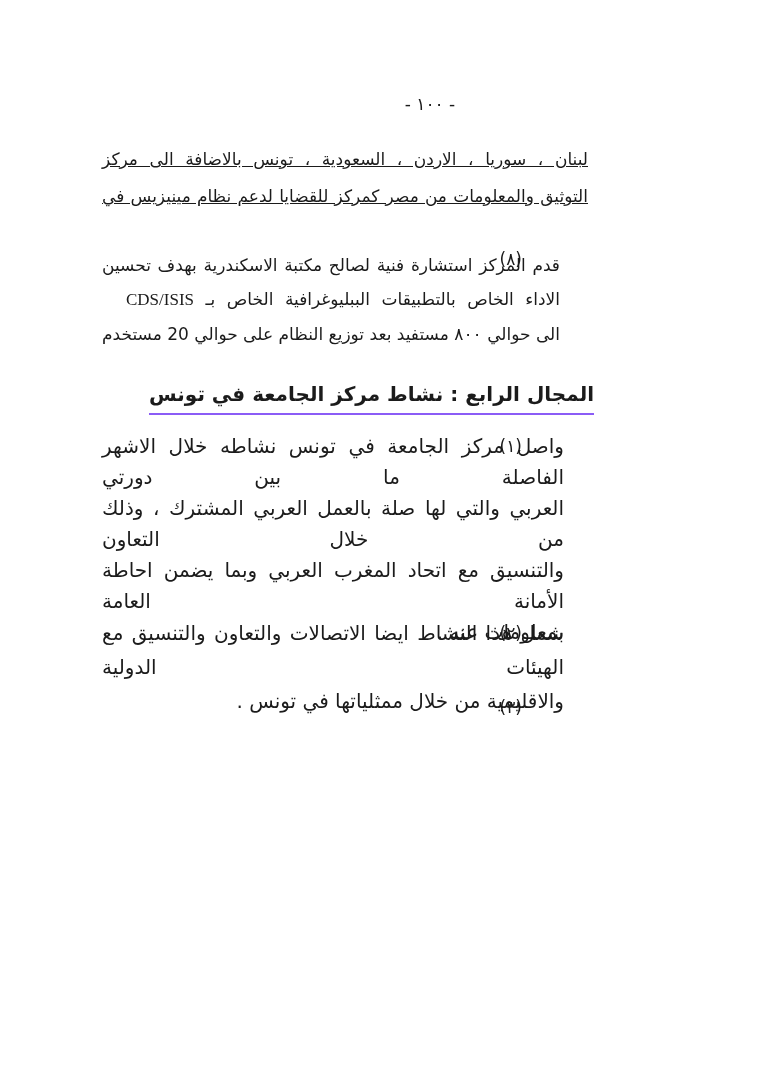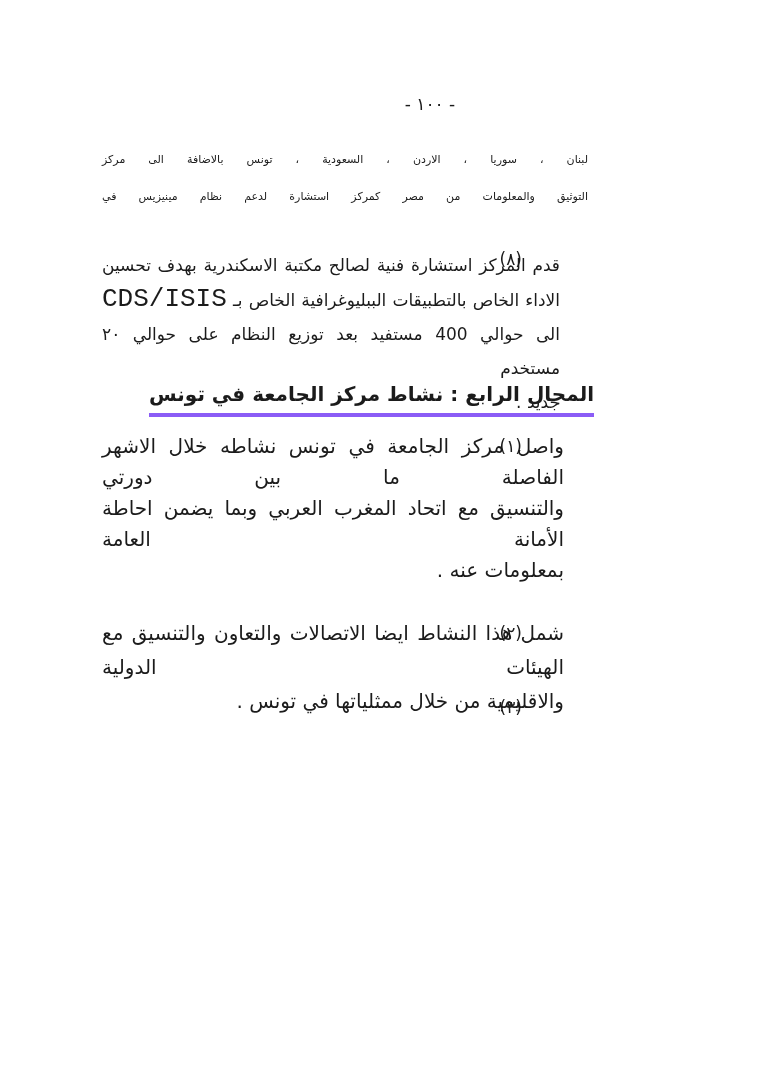--- a/index.html
+++ b/index.html
@@ -17,69 +17,69 @@
     text-align:center; font-size:17px; letter-spacing:1px;
   }
   .block { position:absolute; }
   .ln {
     text-align:justify;
     text-align-last:justify;
     direction:rtl;
     white-space:normal;
   }
   .ln.end { text-align-last:right; }
-  .intro  { top:141px; left:102px; width:486px; line-height:37px; font-size:11px; }
+  .intro  { top:141px; left:102px; width:486px; line-height:37px; font-size:17px;text-decoration:underline; }
   .b8     { top:248px; left:102px; width:458px; line-height:34px; font-size:17px; }
   .b1     { top:431px; left:102px; width:462px; line-height:31px; font-size:20px; }
   .b2     { top:616px; left:102px; width:462px; line-height:34px; font-size:20px; }
   .b3     { top:690px; left:102px; width:462px; line-height:34px; font-size:16px; }
   .num {
     position:absolute; right:148px; font-size:17px;
   }
   .n8 { top:242px; line-height:34px; }
   .n1 { top:431px; line-height:31px; }
   .n2 { top:616px; line-height:34px; }
   .n3 { top:690px; line-height:34px; }
   .heading {
     position:absolute; top:382px; right:76px;
     font-size:20px; font-weight:bold;
     padding-bottom:7px;
-    border-bottom:4px solid #8b5cf6;
+    border-bottom:2px solid #8b5cf6;
   }
   .latin {
-    font-size:26px;
-    font-family:Liberation Mono, monospace;
-    direction:ltr; unicode-bidi:embed;
+    font-size:17px;
+    font-family:Liberation Serif, serif;
+    direction:ltr; unicode-bidi:embed;margin-left:24px;
   }
 </style>
 </head>
 <body>
 
 <div class="page">
 
   <div class="page-number">- ١٠٠ -</div>
 
   <div class="block intro">
     <div class="ln">لبنان ، سوريا ، الاردن ، السعودية ، تونس بالاضافة الى مركز</div>
-    <div class="ln">التوثيق والمعلومات من مصر كمركز استشارة لدعم نظام مينيزيس في</div>
+    <div class="ln">التوثيق والمعلومات من مصر كمركز للقضايا لدعم نظام مينيزيس في</div>
   </div>
 
   <div class="num n8">(٨)</div>
   <div class="block b8">
     <div class="ln">قدم المركز استشارة فنية لصالح مكتبة الاسكندرية بهدف تحسين</div>
     <div class="ln"><span>الاداء الخاص بالتطبيقات الببليوغرافية الخاص بـ</span> <span class="latin">CDS/ISIS</span></div>
-    <div class="ln">الى حوالي 400 مستفيد بعد توزيع النظام على حوالي ٢٠ مستخدم</div>
-    <div class="ln end">جديد .</div>
+    <div class="ln">الى حوالي ٨٠٠ مستفيد بعد توزيع النظام على حوالي 20 مستخدم</div>
   </div>
 
   <div class="heading">المجال الرابع : نشاط مركز الجامعة في تونس</div>
 
   <div class="num n1">(١)</div>
   <div class="block b1">
     <div class="ln">واصل مركز الجامعة في تونس نشاطه خلال الاشهر الفاصلة ما بين دورتي</div>
+    <div class="ln">العربي والتي لها صلة بالعمل العربي المشترك ، وذلك من خلال التعاون</div>
     <div class="ln">والتنسيق مع اتحاد المغرب العربي وبما يضمن احاطة الأمانة العامة</div>
     <div class="ln end">بمعلومات عنه .</div>
   </div>
 
   <div class="num n2">(٢)</div>
   <div class="block b2">
     <div class="ln">شمل هذا النشاط ايضا الاتصالات والتعاون والتنسيق مع الهيئات الدولية</div>
     <div class="ln end">والاقليمية من خلال ممثلياتها في تونس .</div>
   </div>
 

